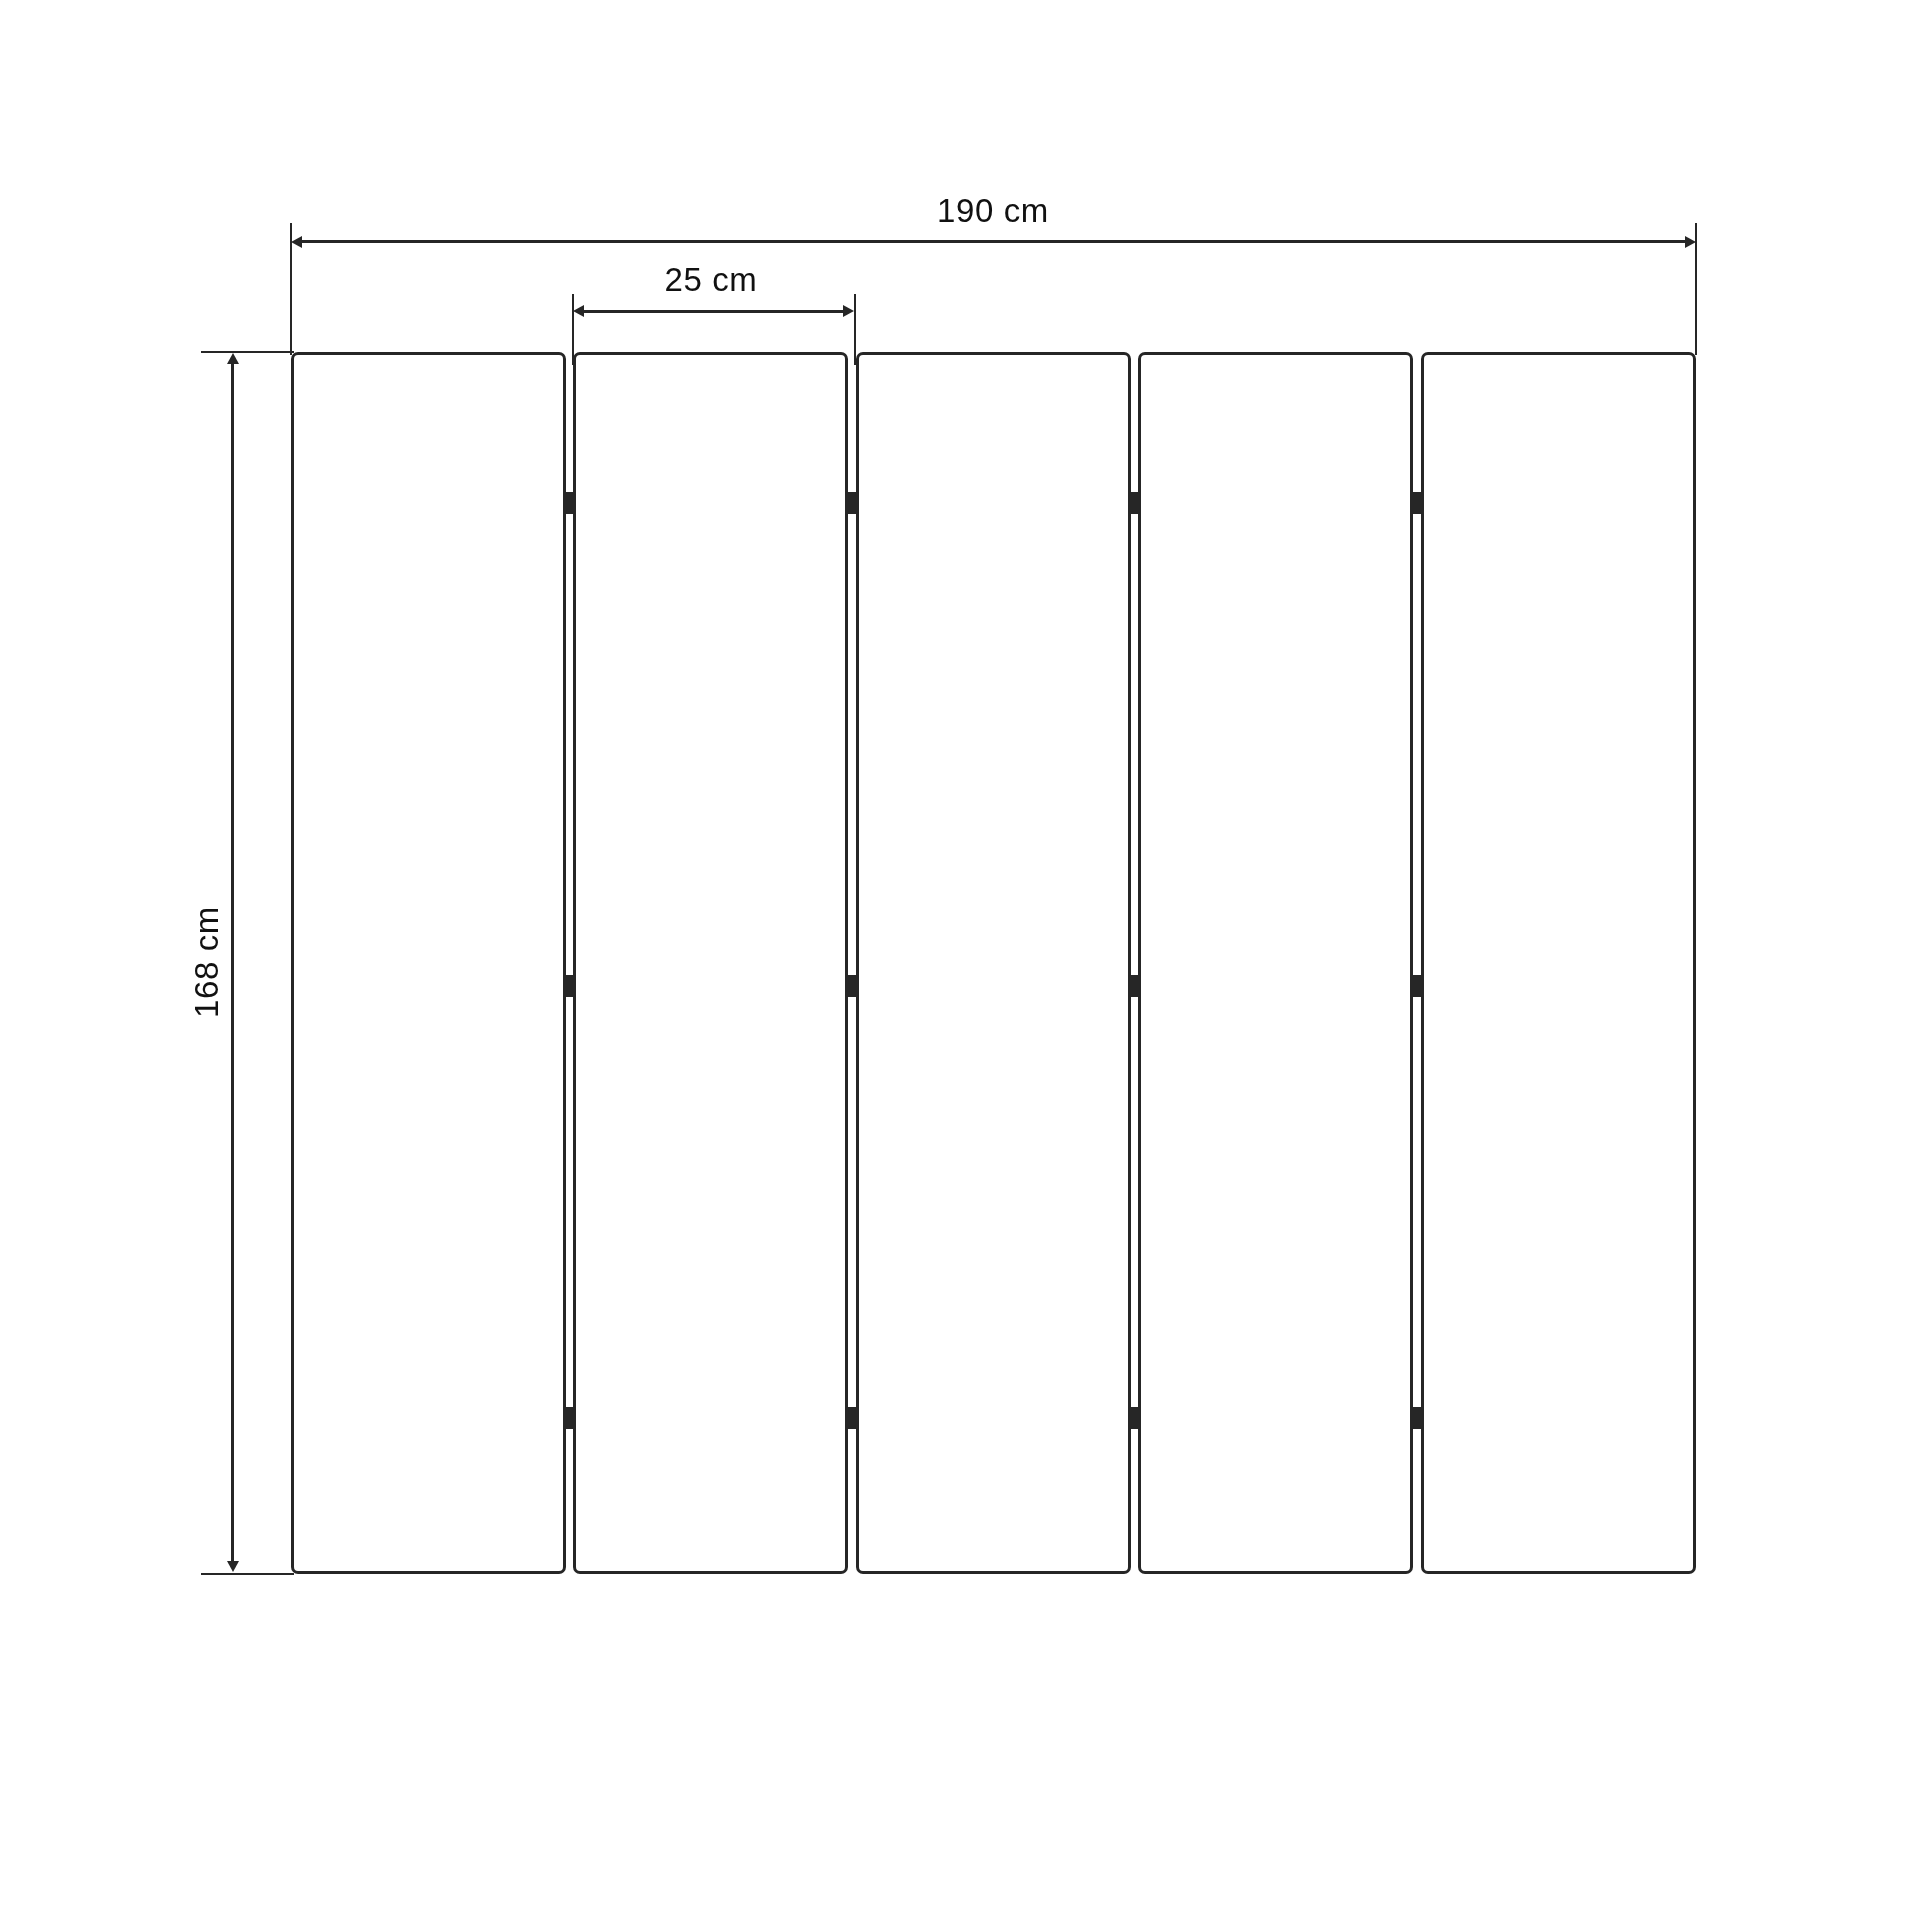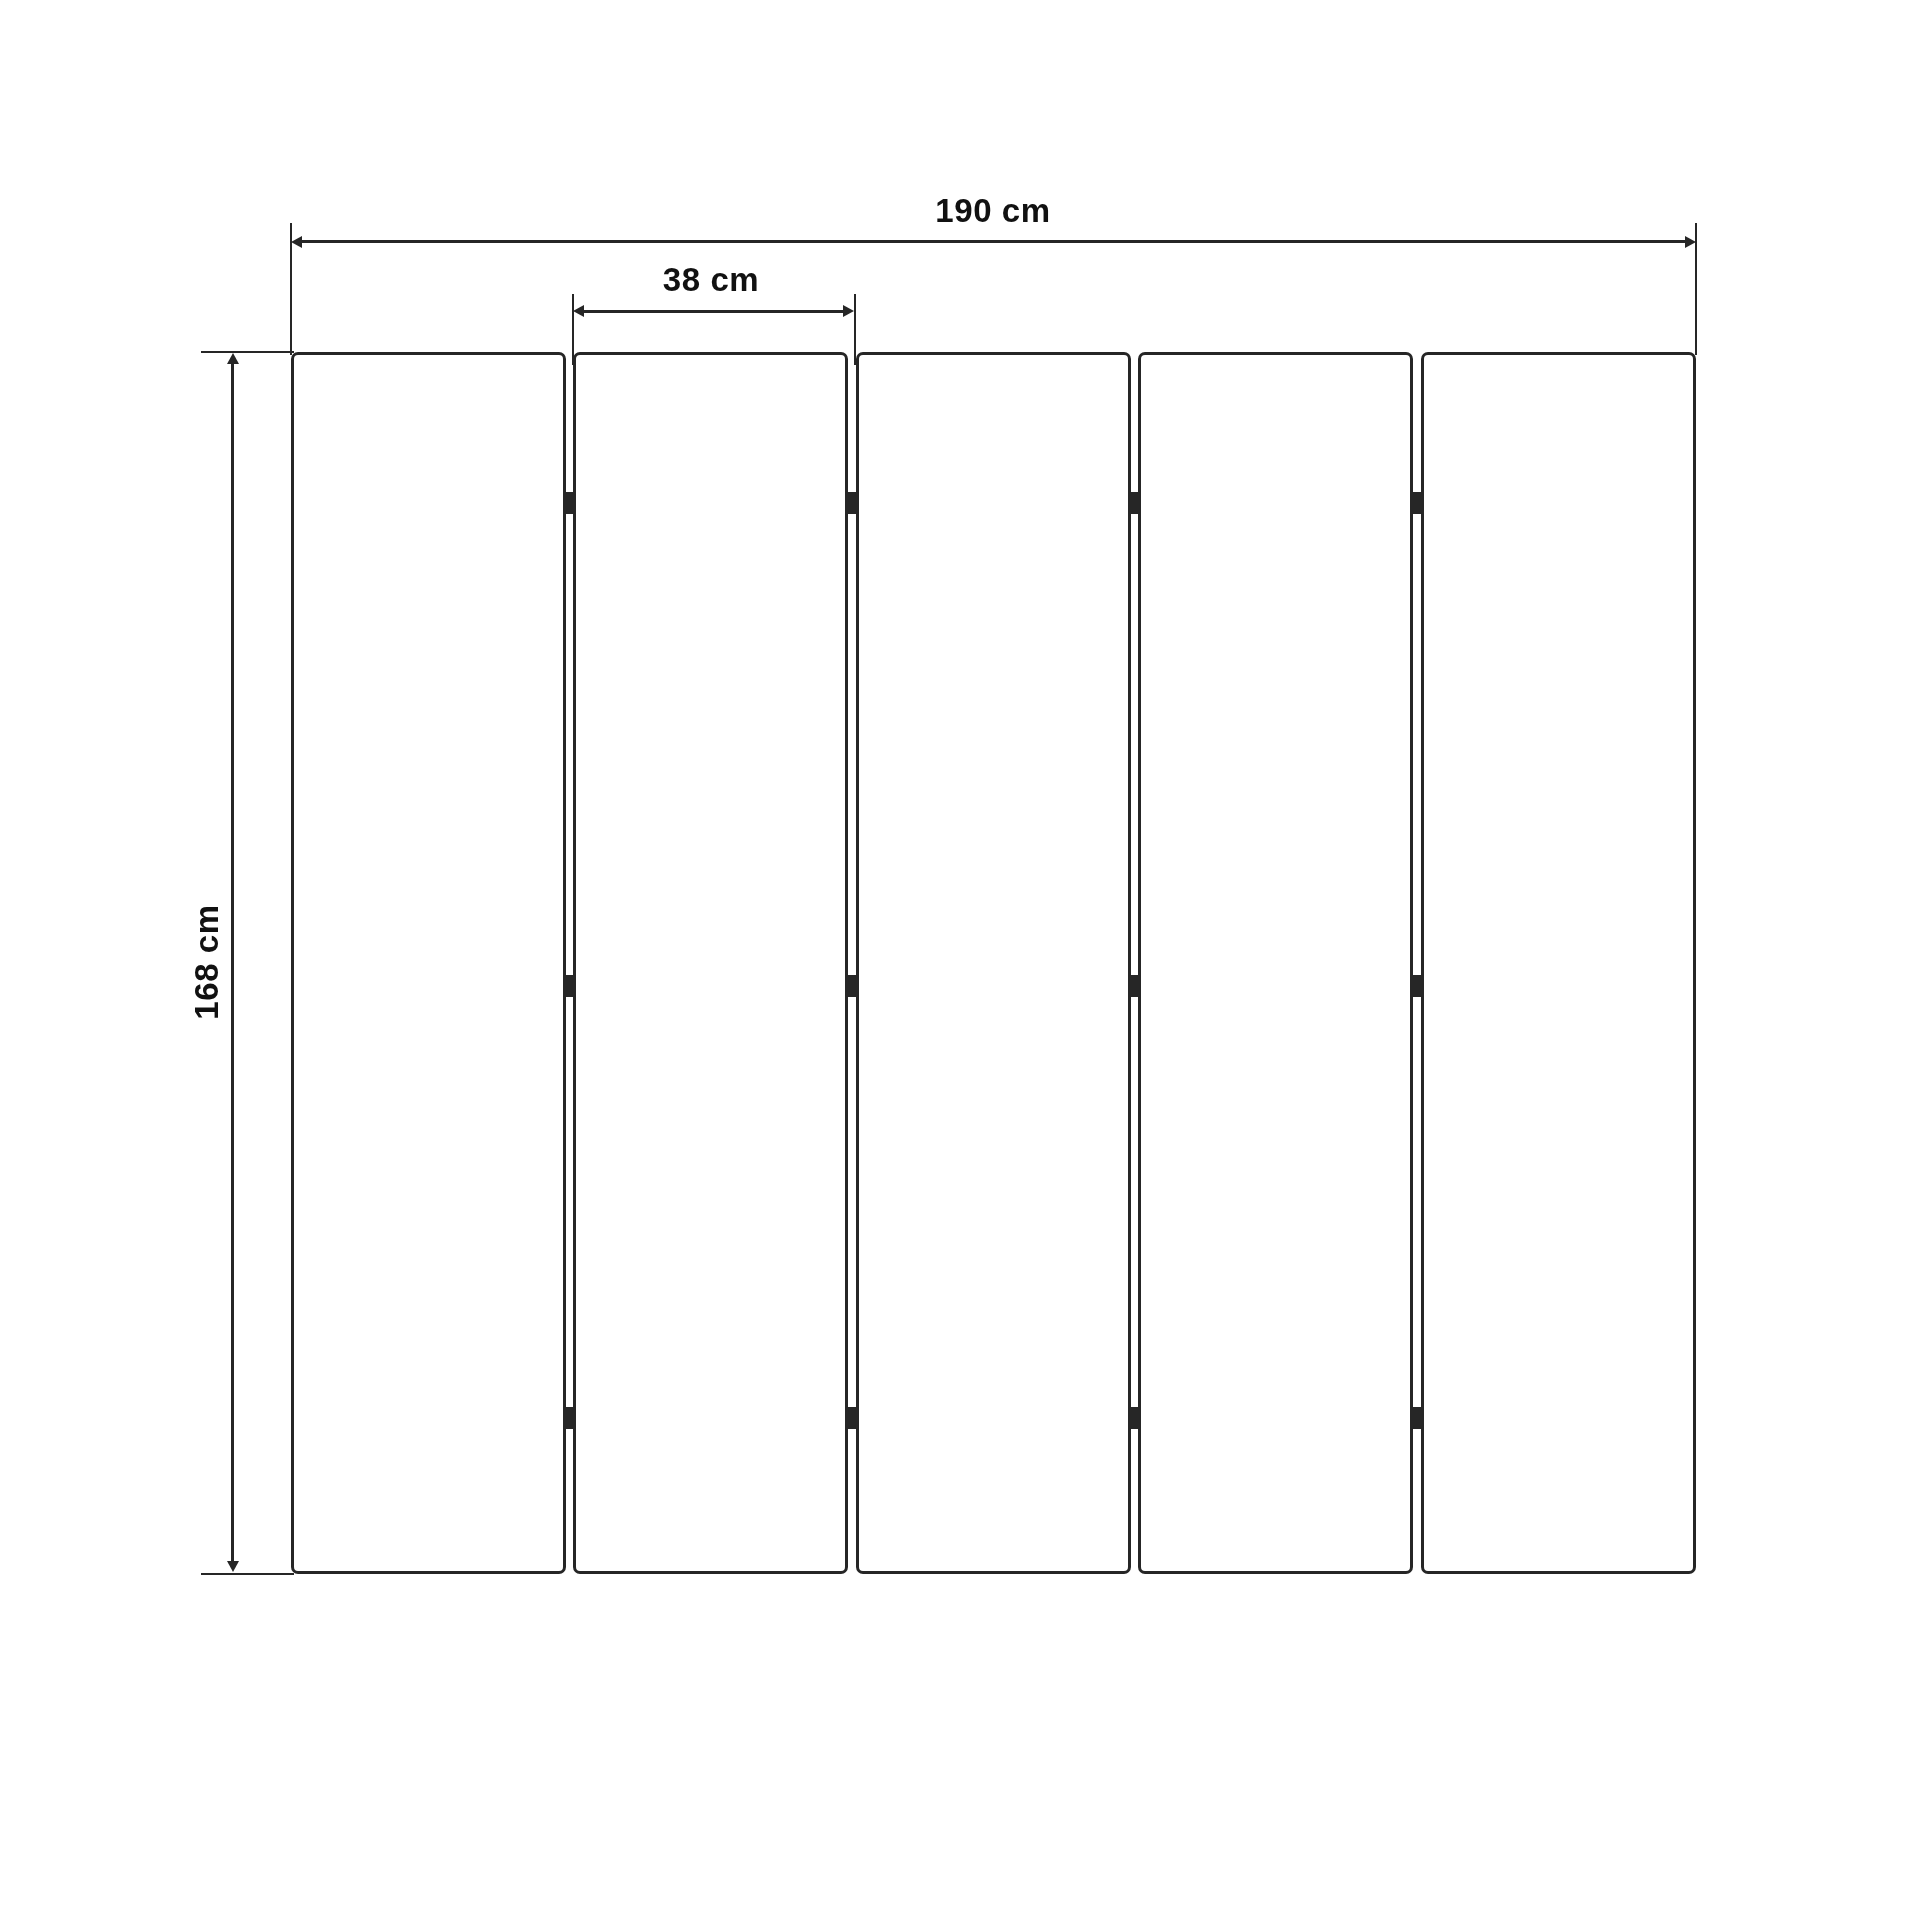--- a/index.html
+++ b/index.html
@@ -8,21 +8,20 @@
     --bg:#ffffff;
   }
   html,body{margin:0;padding:0;background:var(--bg);}
   .canvas{
     position:relative;
     width:1926px;
     height:1926px;
     background:var(--bg);
     font-family:"Liberation Sans", sans-serif;
     overflow:hidden;
-    font-weight:bold;
   }
   
   .panel{
     position:absolute;
     top:352px;
     height:1216px;        
     width:269px;          
     border:3.2px solid var(--line);
     border-radius:7px;
     background:var(--bg);
@@ -107,21 +106,21 @@
 
   <div class="dim-label" style="left:993px; top:211px;">190 cm</div>
 
   <div class="ext-v" style="left:572px; top:294px; height:71px;"></div>
   <div class="ext-v" style="left:854px; top:294px; height:71px;"></div>
 
   <div class="dim-line-h" style="left:581px; top:310px; width:266px;"></div>
   <span class="arr arr-left" style="left:573px; top:305px;"></span>
   <span class="arr arr-right" style="left:843px; top:305px;"></span>
 
-  <div class="dim-label" style="left:711px; top:280px;">38 cm</div>
+  <div class="dim-label" style="left:711px; top:280px;">25 cm</div>
 
   <div class="ext-h" style="left:201px; top:351px; width:93px;"></div>
   <div class="ext-h" style="left:201px; top:1573px; width:93px;"></div>
 
   <div class="dim-line-v" style="left:231px; top:361px; height:1204px;"></div>
   <span class="arr arr-up" style="left:227px; top:353px;"></span>
   <span class="arr arr-down" style="left:227px; top:1561px;"></span>
 
   <div class="dim-label rot" style="left:207px; top:962px;">168 cm</div>
 

